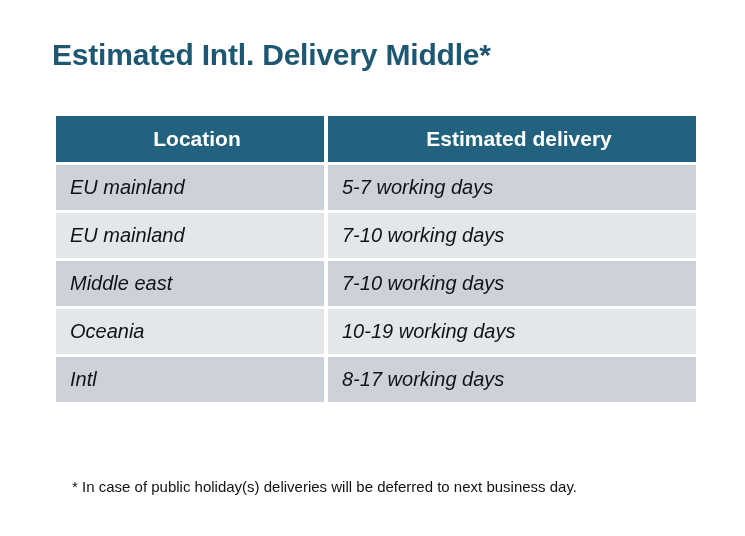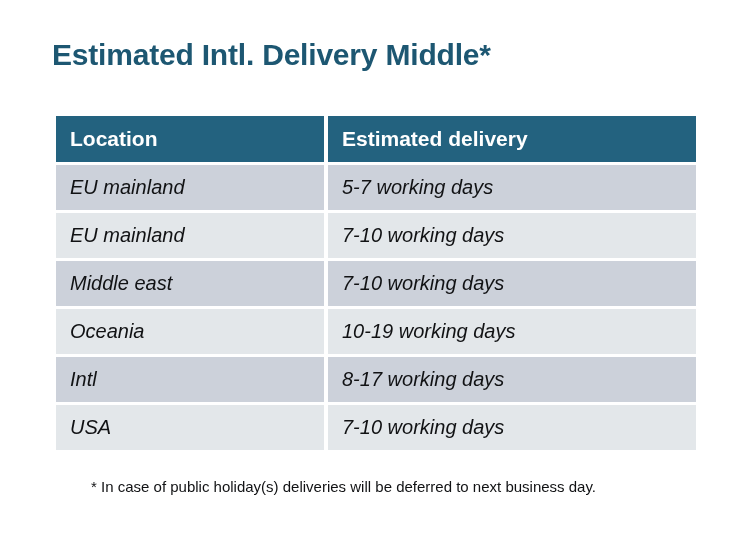--- a/index.html
+++ b/index.html
@@ -51,40 +51,40 @@
 
   .delivery-table col.col-location { width: 268px; }
   .delivery-table col.col-delivery { width: 368px; }
 
   .delivery-table thead th {
     background: #23627f;
     color: #ffffff;
     font-size: 21px;
     font-weight: bold;
     height: 46px;
+    text-align: center;
   }
 
   .delivery-table tbody td {
     font-size: 20px;
     font-weight: normal;
     color: #111214;
     font-style: italic;
   }
 
   .delivery-table tbody tr.row-odd td { background: #ccd1da; }
   .delivery-table tbody tr.row-even td { background: #e3e7ea; }
 
   .footnote {
     position: absolute;
     left: 72px;
     top: 478px;
     font-size: 15px;
     color: #111214;
     white-space: nowrap;
-    margin-left: 19px;
   }
 </style>
 </head>
 <body>
 
 <div class="page">
 
   <h1 class="page-title">Estimated Intl. Delivery Middle*</h1>
 
   <table class="delivery-table">
@@ -112,22 +112,18 @@
         <td>7-10 working days</td>
       </tr>
       <tr class="row-even">
         <td>Oceania</td>
         <td>10-19 working days</td>
       </tr>
       <tr class="row-odd">
         <td>Intl</td>
         <td>8-17 working days</td>
       </tr>
-      <tr class="row-even">
-        <td>USA</td>
-        <td>7-10 working days</td>
-      </tr>
     </tbody>
   </table>
 
   <div class="footnote">* In case of public holiday(s) deliveries will be deferred to next business day.</div>
 
 </div>
 
 </body></html>

